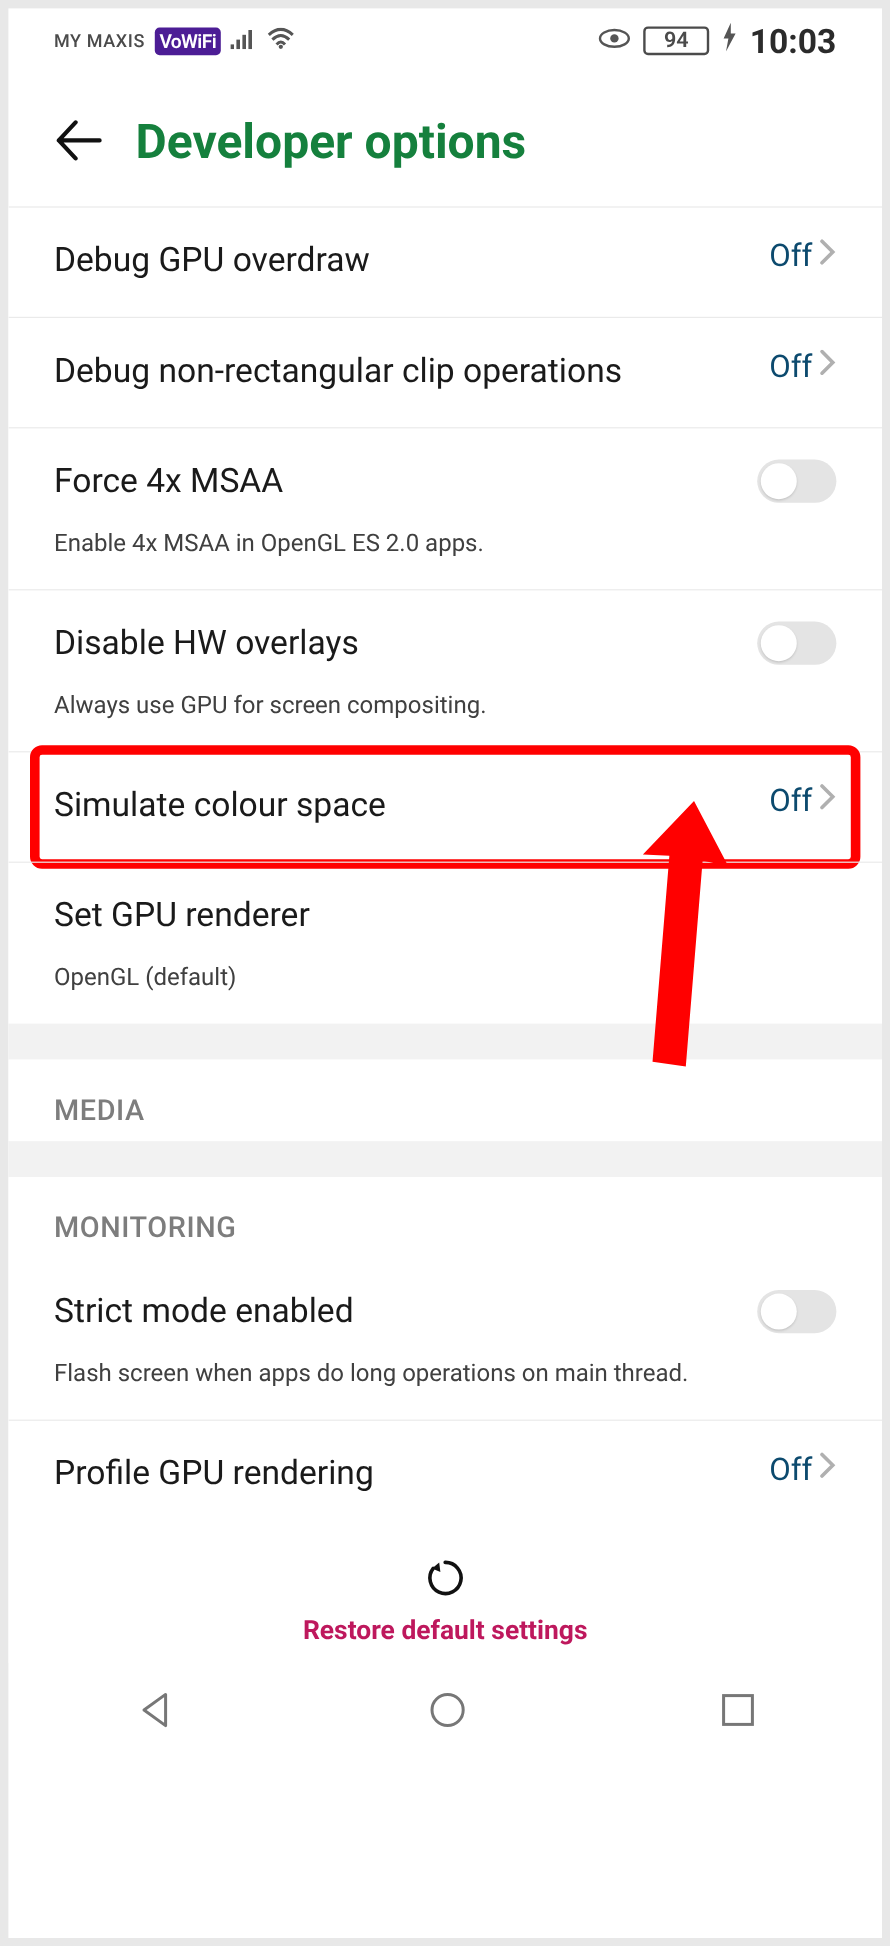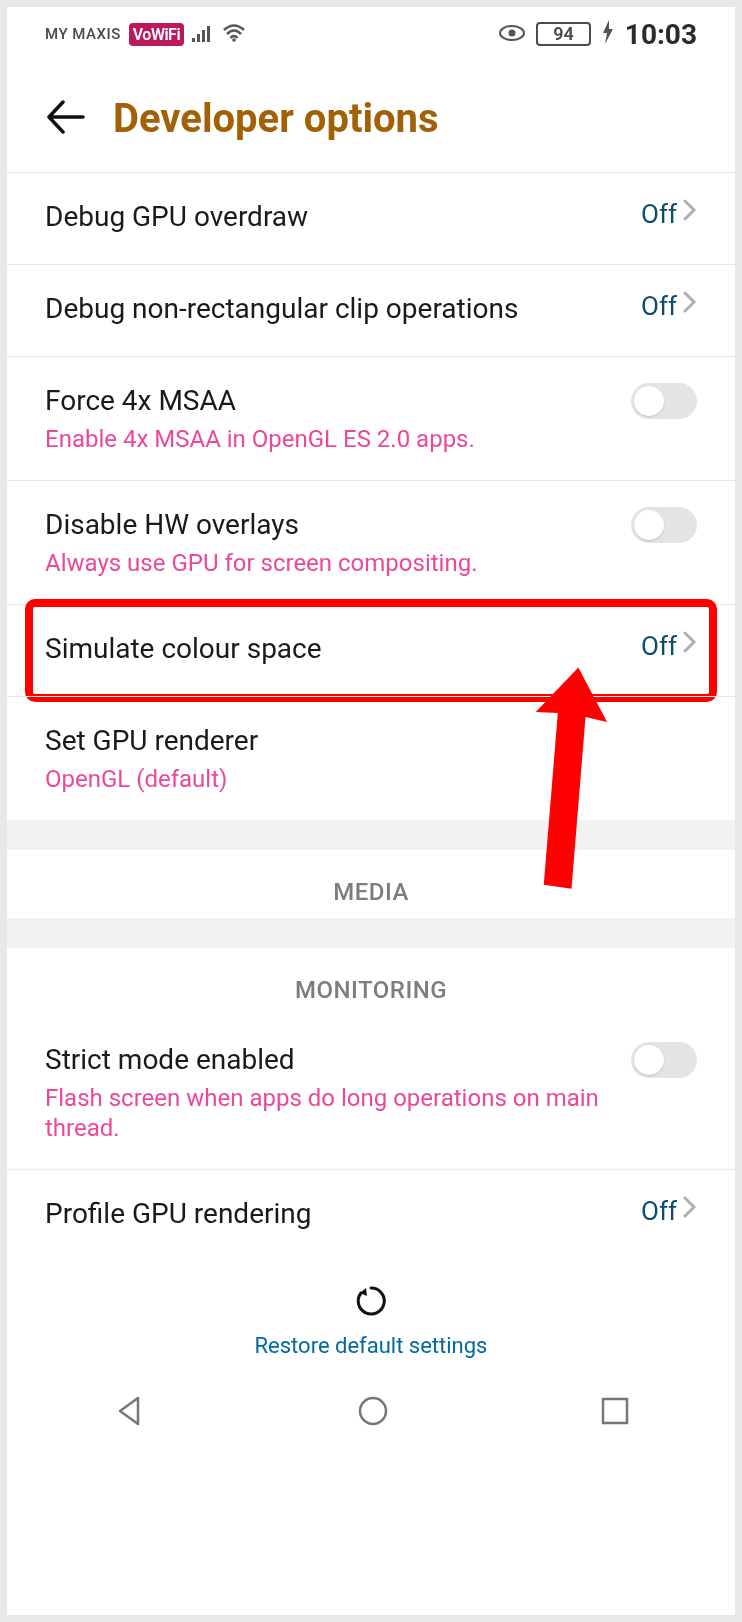--- a/index.html
+++ b/index.html
@@ -3,50 +3,50 @@
 <meta charset="utf-8">
 <style>
   * { box-sizing: border-box; margin: 0; padding: 0; }
   html, body { width: 742px; height: 1622px; font-family: -apple-system, "Segoe UI", Roboto, sans-serif; background:#fff;}
   body { border: 7px solid #e8e8e8; position:relative; }
 
   
   .status-bar { height:54px; display:flex; align-items:center; padding:0 38px; font-size:22px; color:#4b4b4b; }
   .status-left { display:flex; align-items:center; gap:8px; }
   .status-right { margin-left:auto; display:flex; align-items:center; gap:10px; }
-  .vowifi-badge { background:#be185d; color:#fff; font-size:16px; font-weight:600; padding:2px 4px; border-radius:4px; letter-spacing:-0.5px;text-align:right;}
+  .vowifi-badge { background:#4c1d95; color:#fff; font-size:16px; font-weight:600; padding:2px 4px; border-radius:4px; letter-spacing:-0.5px;text-align:right;}
   .carrier { font-size:15px; letter-spacing:0.5px; font-weight:500;}
   .batt-box { border:2px solid #4b4b4b; border-radius:4px; padding:0 15px; font-size:18px; font-weight:600; line-height:20px;}
   .clock { font-size:28px; color:#2b2b2b; font-weight:700;}
 
   
   .page-header { display:flex; align-items:center; gap:28px; padding:34px 38px 30px 38px; }
-  .page-title { font-size:40px; font-weight:700; color:#a16207; }
+  .page-title { font-size:40px; font-weight:700; color:#15803d; }
 
   
   .list-group { background:#fff; }
   .section-gap { height:30px; background:#f2f2f2; }
-  .section-header { padding:28px 38px 12px 38px; font-size:24px; color:#7d7d7d; font-weight:500; letter-spacing:0.5px;text-align:center;}
+  .section-header { padding:28px 38px 12px 38px; font-size:24px; color:#7d7d7d; font-weight:500; letter-spacing:0.5px;}
   .row { display:flex; padding:26px 38px; border-top:1px solid #eaeaea; min-height:92px; position:relative;}
   .row:first-child { border-top:1px solid #eaeaea; }
   .row .texts { flex:1; min-width:0; padding-right:20px;}
   .row .title { font-size:28px; color:#1a1a1a; line-height:1.25;}
-  .row .subtitle { font-size:24px; color:#ec4899; margin-top:6px; line-height:1.25;}
+  .row .subtitle { font-size:20px; color:#404040; margin-top:22px; line-height:1.25;}
   .row .value { font-size:26px; color:#0c4a6e; margin-right:6px;}
   .chev { color:#b0b0b0; }
   .toggle { width:66px; height:36px; background:#e4e4e4; border-radius:18px; position:relative; flex-shrink:0;}
   .toggle::after { content:""; position:absolute; width:30px; height:30px; background:#fff; border-radius:50%; top:3px; left:3px; box-shadow:0 1px 2px rgba(0,0,0,0.15);}
 
   
   .highlight-box { position:absolute; border:8px solid #ff0000; border-radius:10px; left:18px; right:18px; top:-6px; bottom:-6px; pointer-events:none;}
   .arrow-svg { position:absolute; pointer-events:none; }
 
   
   .restore-row { display:flex; flex-direction:column; align-items:center; gap:10px; padding:22px 0 14px 0; background:#fff;}
-  .restore-label { font-size:22px; font-weight:400; color:#0369a1;text-align:right;}
+  .restore-label { font-size:22px; font-weight:700; color:#be185d;text-align:right;}
 
   
   .nav-bar { height:72px; display:flex; align-items:center; justify-content:space-around; border-top:1px solid rgba(0,0,0,0); margin-top:4px;}
 </style>
 </head>
 <body>
 
 <div class="status-bar">
   <div class="status-left">
     <span class="carrier">MY MAXIS</span>

